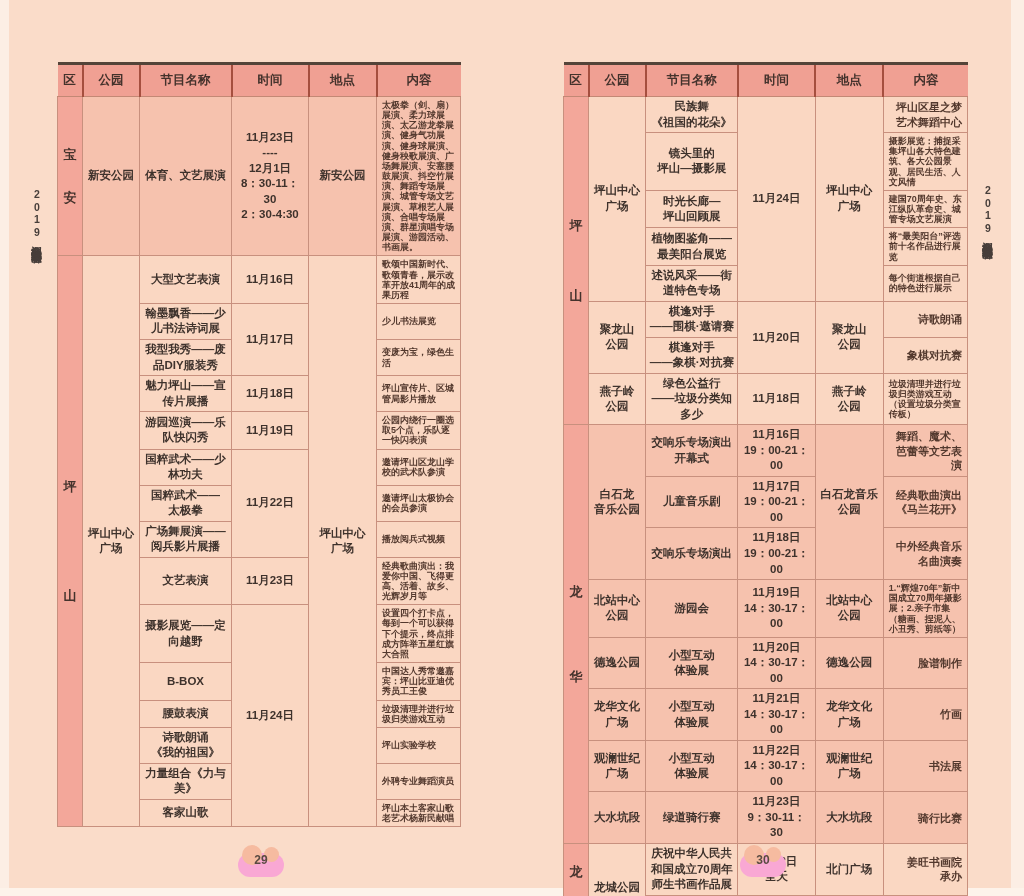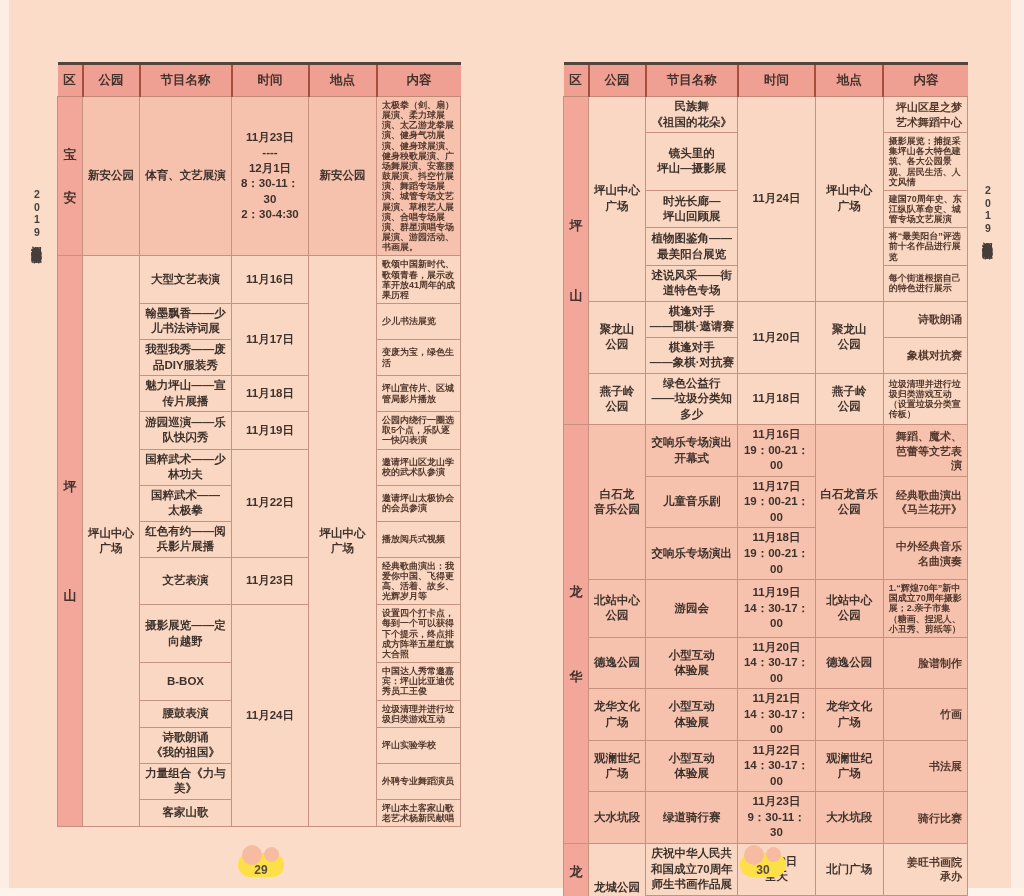--- a/index.html
+++ b/index.html
@@ -53,22 +53,22 @@
   .district-inner{
     display:flex;flex-direction:column;justify-content:center;align-items:center;
     row-gap:16%;height:100%;font-size:13px;font-weight:bold;color:#44322C;
   }
   td.content-cell{text-align:left;padding:3px 5px;color:#53392E}
   td.content-cell.small{font-size:9px;line-height:1.13}
   td.content-cell.normal{font-size:11px;line-height:1.3;text-align:right}
   td.time-cell{font-size:11.5px}
 
   .cloud{
-    position:absolute;width:46px;height:24px;background:#fde047;
-    border-radius:12px;display:flex;align-items:flex-end;justify-content:center;
+    position:absolute;width:46px;height:24px;background:#f9a8d4;
+    border-radius:12px;display:flex;align-items:flex-start;justify-content:center;
     z-index:1;
   }
   .cloud::before{content:"";position:absolute;width:20px;height:20px;border-radius:50%;
     background:#F6BBA0;left:4px;top:-8px}
   .cloud::after{content:"";position:absolute;width:15px;height:15px;border-radius:50%;
     background:#F6BBA0;right:5px;top:-6px}
   .cloud .num{position:relative;z-index:2;font-size:12px;font-weight:bold;color:#5A4A42}
   #cloud-left{left:238px;top:853px}
   #cloud-right{left:740px;top:853px}
 </style>
@@ -147,21 +147,21 @@
         <td class="band-light">国粹武术——少林功夫</td>
         <td class="band-light time-cell" rowspan="3">11月22日</td>
         <td class="band-light content-cell small">邀请坪山区龙山学校的武术队参演</td>
       </tr>
       <tr>
         <td class="band-light">国粹武术——
 太极拳</td>
         <td class="band-light content-cell small">邀请坪山太极协会的会员参演</td>
       </tr>
       <tr>
-        <td class="band-light">红色有约——阅兵影片展播</td>
+        <td class="band-light">广场舞展演——阅兵影片展播</td>
         <td class="band-light content-cell small">播放阅兵式视频</td>
       </tr>
       <tr>
         <td class="band-light">文艺表演</td>
         <td class="band-light time-cell" rowspan="1">11月23日</td>
         <td class="band-light content-cell small">经典歌曲演出：我爱你中国、飞得更高、活着、故乡、光辉岁月等</td>
       </tr>
       <tr>
         <td class="band-light">摄影展览——定向越野</td>
         <td class="band-light time-cell" rowspan="6">11月24日</td>

